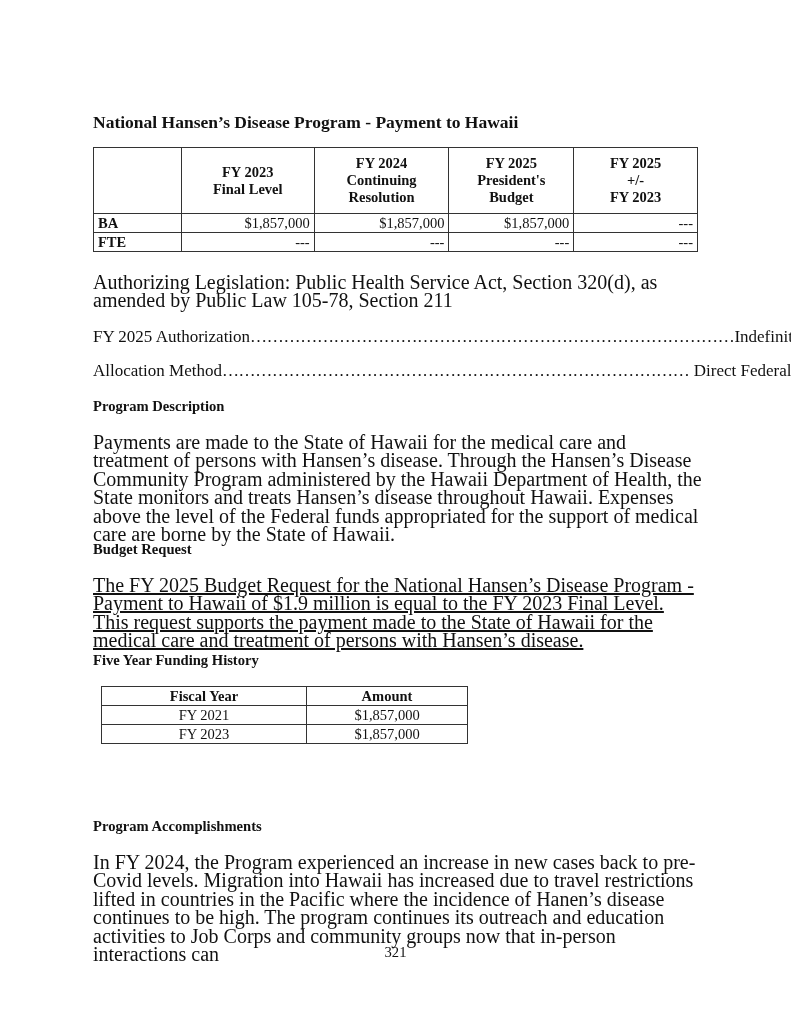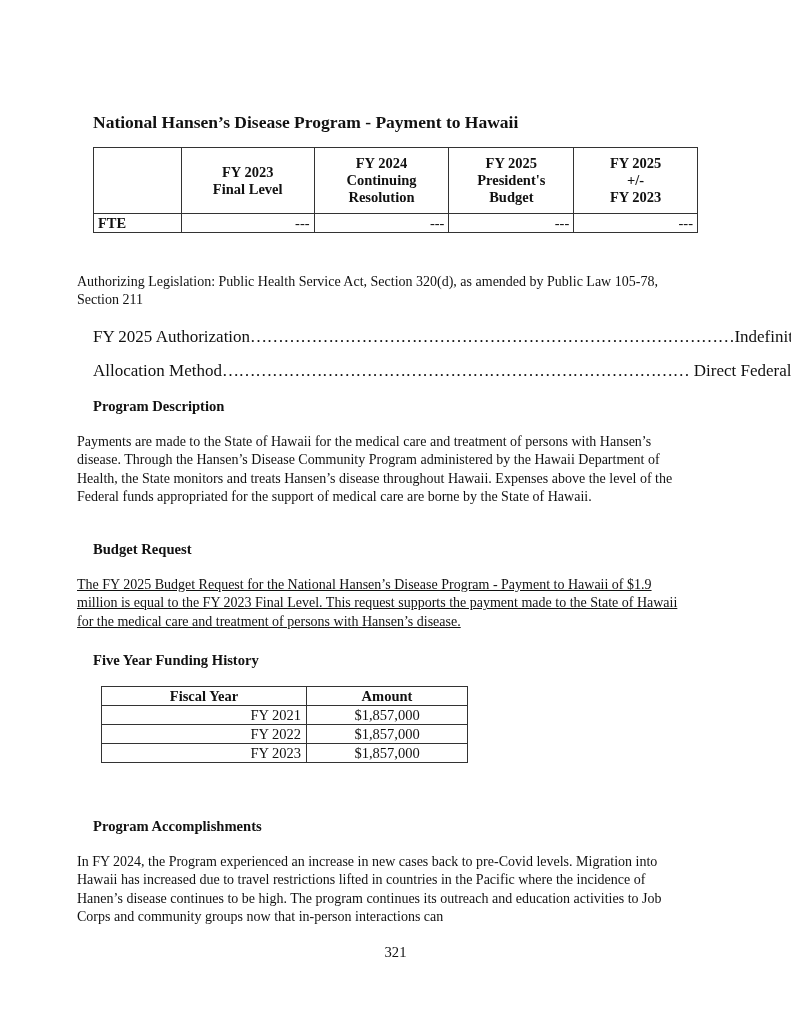--- a/index.html
+++ b/index.html
@@ -15,34 +15,34 @@
   table { border-collapse: collapse; font-family: "Liberation Serif", serif; }
   .summary {
     left: 93px; top: 147px; width: 605px; font-size: 14.5px;
   }
   .summary td, .summary th { border: 1px solid #333; padding: 0 4px; line-height: 17px; }
   .summary th { font-weight: bold; text-align: center; vertical-align: middle; height: 65px; }
   .summary td.num { text-align: right; }
   .summary td.label { font-weight: bold; text-align: left; }
   .summary tr.datarow td { height: 18px; }
   .para {
-    left: 77px; width: 610px; font-size: 14px; line-height: 18.4px;
+    left: 93px; width: 610px; font-size: 20px; line-height: 18.4px;
   }
   .leader {
     left: 93px; font-size: 17px; line-height: 18px; white-space: nowrap;
   }
   .heading {
     left: 93px; font-size: 14.6px; font-weight: bold; white-space: nowrap;
   }
   .funding {
     left: 101px; top: 686px; font-size: 14.5px;
   }
   .funding th, .funding td { border: 1px solid #333; padding: 0 5px; line-height: 17px; height: 18px; font-family: Liberation Serif, serif; }
   .funding th { font-weight: bold; text-align: center; }
-  .funding td.fy { text-align: right; width: 194px; }
+  .funding td.fy { text-align: center; width: 194px; }
   .funding td.amt { text-align: center; width: 150px; }
   .pageno {
     left: 0; width: 791px; top: 944px; text-align: center; font-size: 14.6px;
   }
 </style>
 </head>
 <body>
 
 <div class="abs title">National Hansen’s Disease Program - Payment to Hawaii</div>
 
@@ -54,20 +54,27 @@
       <col style="width:125px">
       <col style="width:124px">
   </colgroup>
   <tbody>
       <tr>
     <th></th>
     <th><span>FY 2023</span><br><span>Final Level</span></th>
     <th><span>FY 2024</span><br><span>Continuing</span><br><span>Resolution</span></th>
     <th><span>FY 2025</span><br><span>President's</span><br><span>Budget</span></th>
     <th><span>FY 2025</span><br><span>+/-</span><br><span>FY 2023</span></th>
+  </tr>
+  <tr class="datarow">
+    <td class="label">BA</td>
+    <td class="num">$1,857,000</td>
+    <td class="num">$1,857,000</td>
+    <td class="num">$1,857,000</td>
+    <td class="num">---</td>
   </tr>
   <tr class="datarow">
     <td class="label">FTE</td>
     <td class="num">---</td>
     <td class="num">---</td>
     <td class="num">---</td>
     <td class="num">---</td>
   </tr>
 </tbody>
   </table>
@@ -94,24 +101,20 @@
   <tbody>
       <tr>
     <th>Fiscal Year</th>
     <th>Amount</th>
   </tr>
   <tr>
     <td class="fy">FY 2021</td>
     <td class="amt">$1,857,000</td>
   </tr>
   <tr>
-    <td class="fy">FY 2022</td>
-    <td class="amt">$1,857,000</td>
-  </tr>
-  <tr>
     <td class="fy">FY 2023</td>
     <td class="amt">$1,857,000</td>
   </tr>
 </tbody>
   </table>
 
 <div class="abs heading" style="top:818px;">Program Accomplishments</div>
 <div class="abs para" style="top:853px;">In FY 2024, the Program experienced an increase in new cases back to pre-Covid levels. Migration into Hawaii has increased due to travel restrictions lifted in countries in the Pacific where the incidence of Hanen’s disease continues to be high. The program continues its outreach and education activities to Job Corps and community groups now that in-person interactions can</div>
 
 <div class="abs pageno">321</div>

